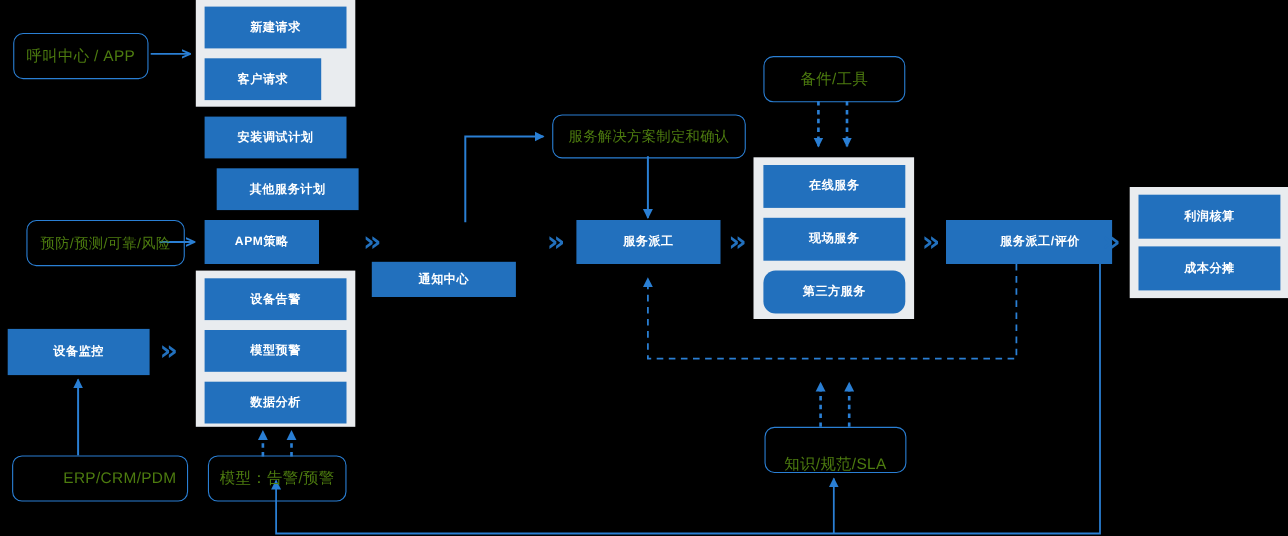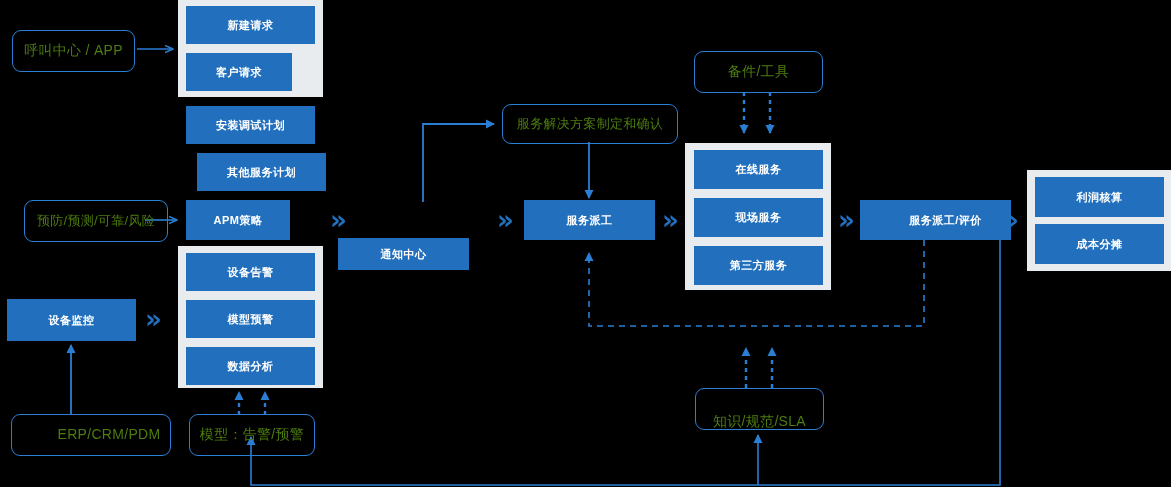--- a/index.html
+++ b/index.html
@@ -146,21 +146,21 @@
   </div>
 
   <div class="group" style="left:685px;top:143px;width:146px;height:147px;"></div>
 
   <div class="bbox" style="left:694px;top:150px;width:129px;height:39px;">
     <span>在线服务</span>
   </div>
   <div class="bbox" style="left:694px;top:198px;width:129px;height:39px;">
     <span>现场服务</span>
   </div>
-  <div class="bbox" style="left:694px;top:246px;width:129px;height:39px;">
+  <div class="bbox" style="left:694px;top:246px;width:129px;height:39px;border-radius:11px;">
     <span>第三方服务</span>
   </div>
 
   <div class="bbox" style="left:860px;top:200px;width:131px;height:40px;padding-left:20px;">
     <span>服务派工/评价</span>
   </div>
 
   <div class="rbox" style="left:695px;top:388px;width:127px;height:40px;align-items:flex-end;">
     <span>知识/规范/SLA</span>
   </div>

